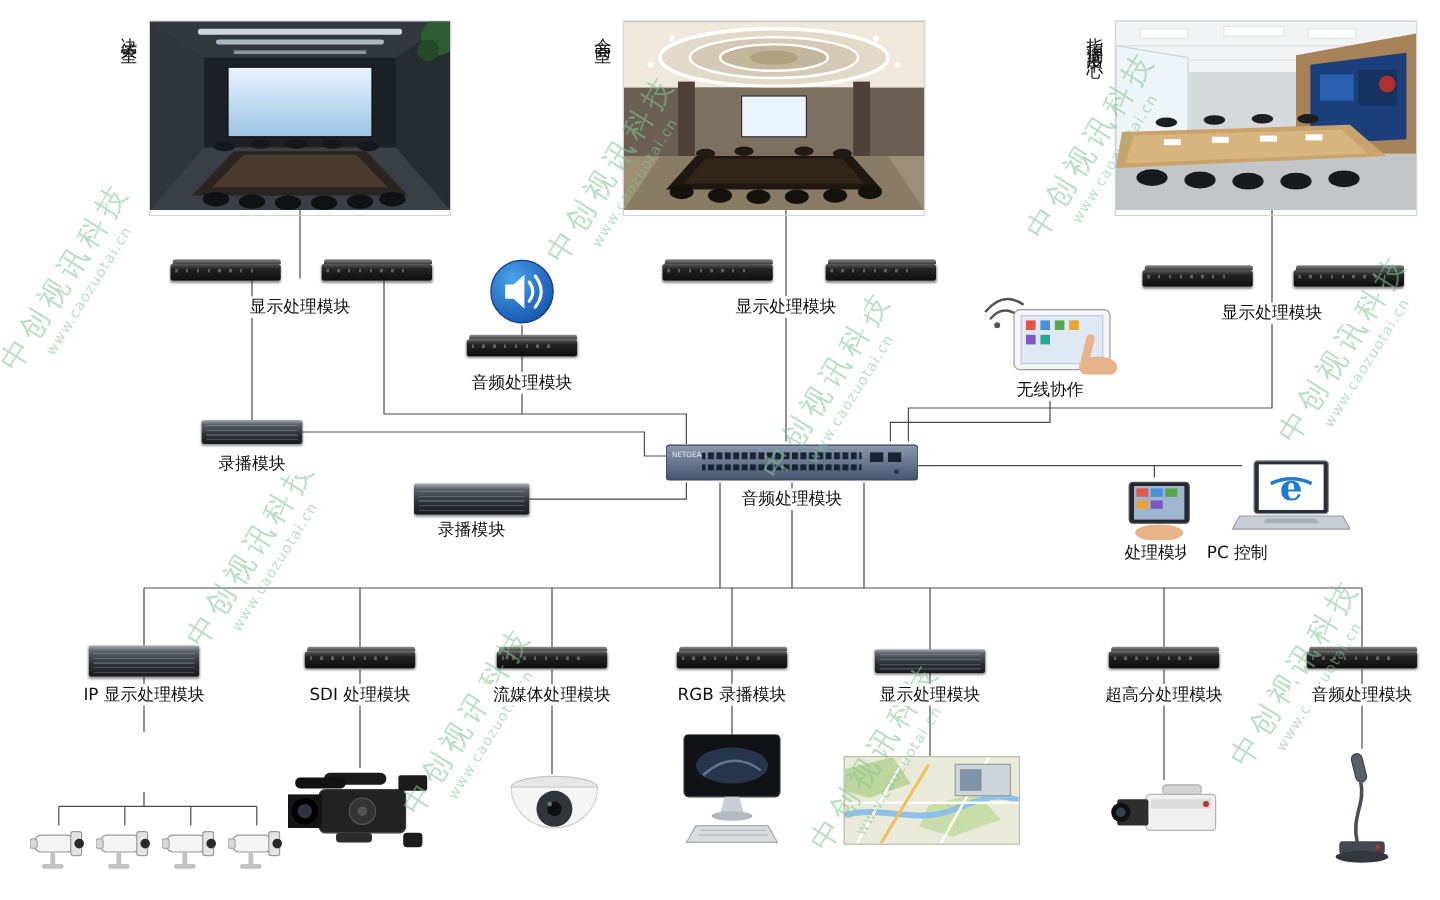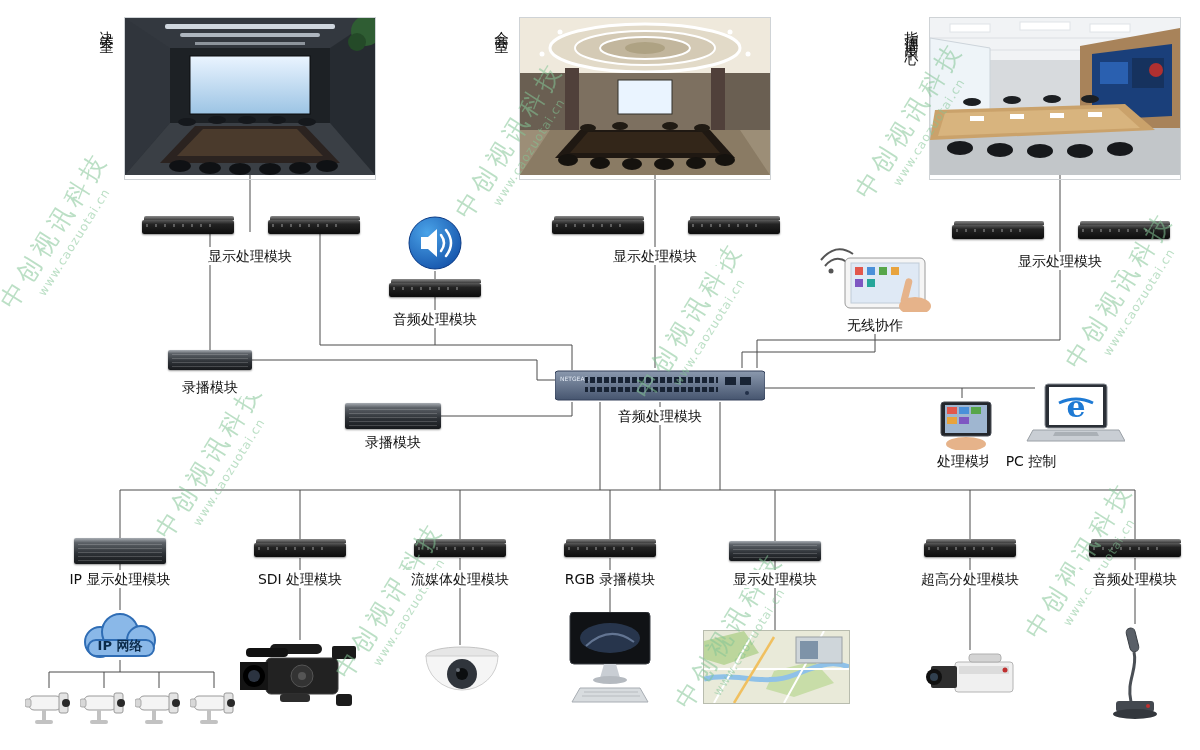--- a/index.html
+++ b/index.html
@@ -334,31 +334,20 @@
 
   <div class="server" style="left:729px;top:541px;width:92px;height:20px"></div>
   <div class="lbl" style="left:713px;top:570px;width:124px">显示处理模块</div>
 
   <div class="rack" style="left:924px;top:543px"></div>
   <div class="lbl" style="left:902px;top:570px;width:136px">超高分处理模块</div>
 
   <div class="rack" style="left:1089px;top:543px"></div>
   <div class="lbl" style="left:1075px;top:570px;width:120px">音频处理模块</div>
 
-  <div class="dev" style="left:70px;top:608px">
-    <svg width="100" height="58" viewBox="0 0 100 58">
-      <g fill="#8ab8e8" stroke="#2f6db5" stroke-width="2">
-        <circle cx="30" cy="34" r="15"></circle>
-          <circle cx="50" cy="24" r="18"></circle>
-        <circle cx="71" cy="32" r="14"></circle>
-          <rect x="18" y="32" width="66" height="16" rx="8"></rect>
-      </g>
-      <text x="50" y="42" font-size="13" font-weight="bold" fill="#0a2a4a" text-anchor="middle">IP 网络</text>
-    </svg>
-  </div>
   <div class="dev" style="left:25px;top:688px">
     <svg width="48" height="40" viewBox="0 0 48 40">
       <rect x="4" y="8" width="32" height="14" rx="5" fill="#f4f4f4" stroke="#9a9a9a"></rect>
       <rect x="34" y="5" width="9" height="20" rx="2" fill="#e4e4e4" stroke="#9a9a9a"></rect>
       <circle cx="41" cy="15" r="4" fill="#2a2a2a"></circle>
       <rect x="0" y="11" width="6" height="8" rx="2" fill="#d8d8d8" stroke="#aaa"></rect>
       <rect x="17" y="22" width="4" height="10" fill="#c2c2c2"></rect>
         <rect x="10" y="32" width="18" height="4" rx="2" fill="#c2c2c2"></rect>
     </svg>
   </div>

